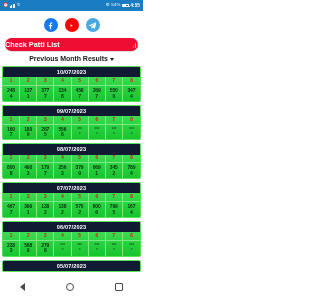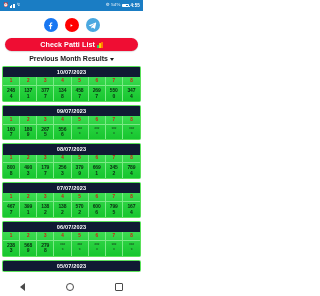--- a/index.html
+++ b/index.html
@@ -52,21 +52,21 @@
   .soc svg{ display:block; }
   .soc-fb{ background:#1877f2; }
   .soc-yt{ background:#ff0000; }
   .soc-tg{ background:#4aa8e0; }
 
   
   .btn-wrap{ padding:0 5px; }
   .btn-patti{
     background:#ef0d33; color:#fff; border:none; width:100%;
     border-radius:9px; height:13px;
-    display:flex; align-items:center; justify-content:center; gap:2.5px;
+    display:flex; align-items:center; justify-content:space-between; gap:2.5px;
     font-size:7.2px; font-weight:bold; letter-spacing:.05px;
     box-shadow:0 .5px 1.2px rgba(0,0,0,.25);
     cursor:pointer; font-family:"Liberation Sans", sans-serif;
   }
   .chart-ico{ display:flex; align-items:flex-end; gap:.6px; height:6px; }
   .chart-ico i{ width:1.4px; background:#ffd400; display:block; border-radius:.2px;}
   .chart-ico i:nth-child(1){height:3px;background:#2ecc71}
   .chart-ico i:nth-child(2){height:4.6px;background:#ffd400}
   .chart-ico i:nth-child(3){height:6px;background:#ff7a00}
 

